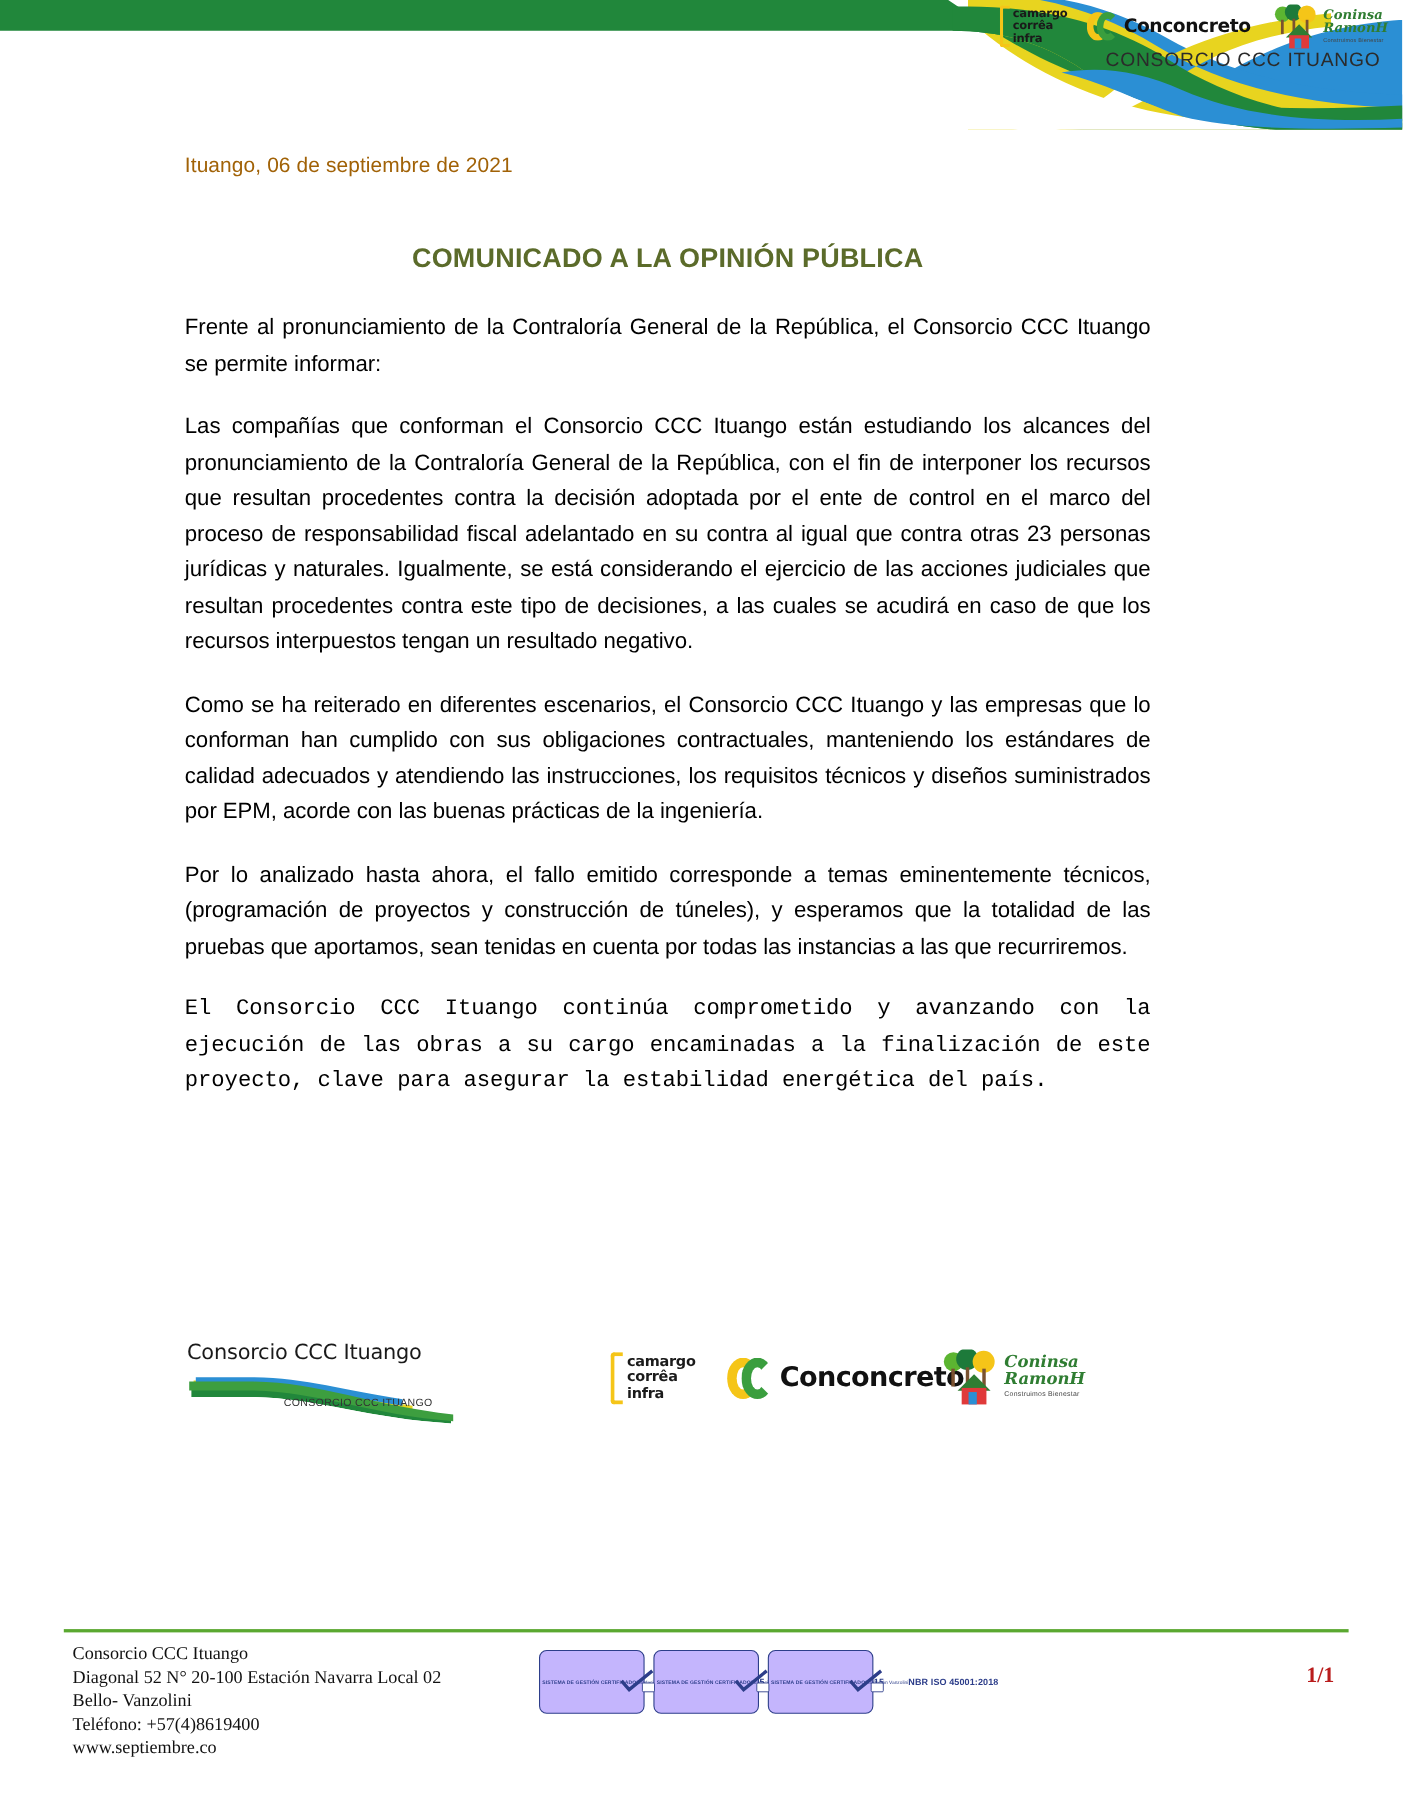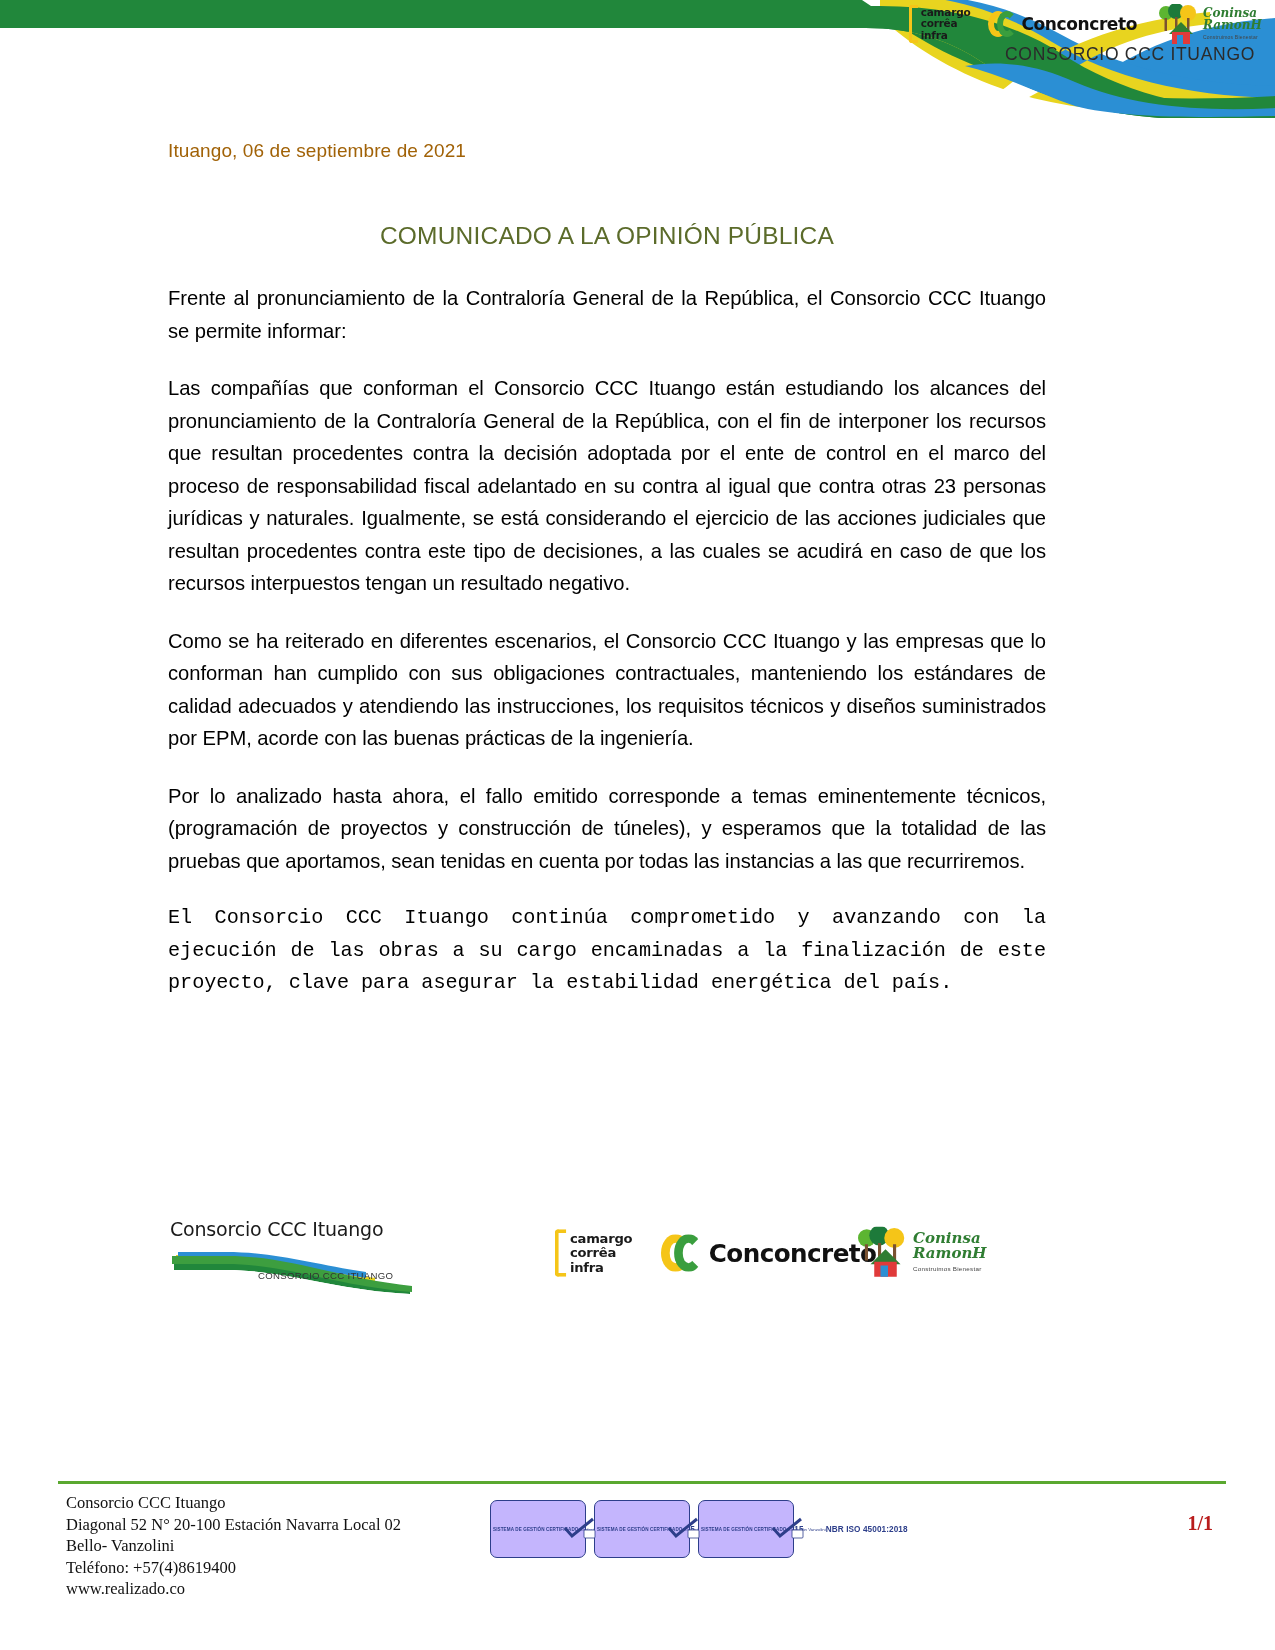--- a/index.html
+++ b/index.html
@@ -138,21 +138,21 @@
     color: #a16207;
     letter-spacing: 0.1px;
   }
   .doc-title {
     position: absolute;
     left: 168px;
     top: 222px;
     width: 878px;
     text-align: center;
     font-size: 24.5px;
-    font-weight: 400;
+    font-weight: 700;
     color: #5b6b2a;
     letter-spacing: 0.2px;
   }
   .body-copy {
     position: absolute;
     left: 168px;
     top: 282px;
     width: 878px;
   }
   .body-copy p {
@@ -408,21 +408,21 @@
     </div>
   </div>
 
   <div class="footer-rule"></div>
 
   <div class="footer-info">
     <div>Consorcio CCC Ituango</div>
     <div>Diagonal 52 N° 20-100 Estación Navarra Local 02</div>
     <div>Bello- Vanzolini</div>
     <div>Teléfono: +57(4)8619400</div>
-    <div>www.realizado.co</div>
+    <div>www.septiembre.co</div>
   </div>
 
   <div class="iso-row">
     <div class="iso-badge">
       <div class="iso-top">SISTEMA DE GESTIÓN CERTIFICADO</div>
       <div class="iso-mid">
         <svg width="34" height="24" viewBox="0 0 34 24" xmlns="http://www.w3.org/2000/svg">
           <path d="M3,11 L10,19 L31,2" stroke="#2d3e8a" stroke-width="3" fill="none"></path>
           <rect x="22" y="13" width="11" height="8" rx="1" fill="#ffffff" stroke="#2d3e8a" stroke-width="0.8"></rect>
         </svg>

